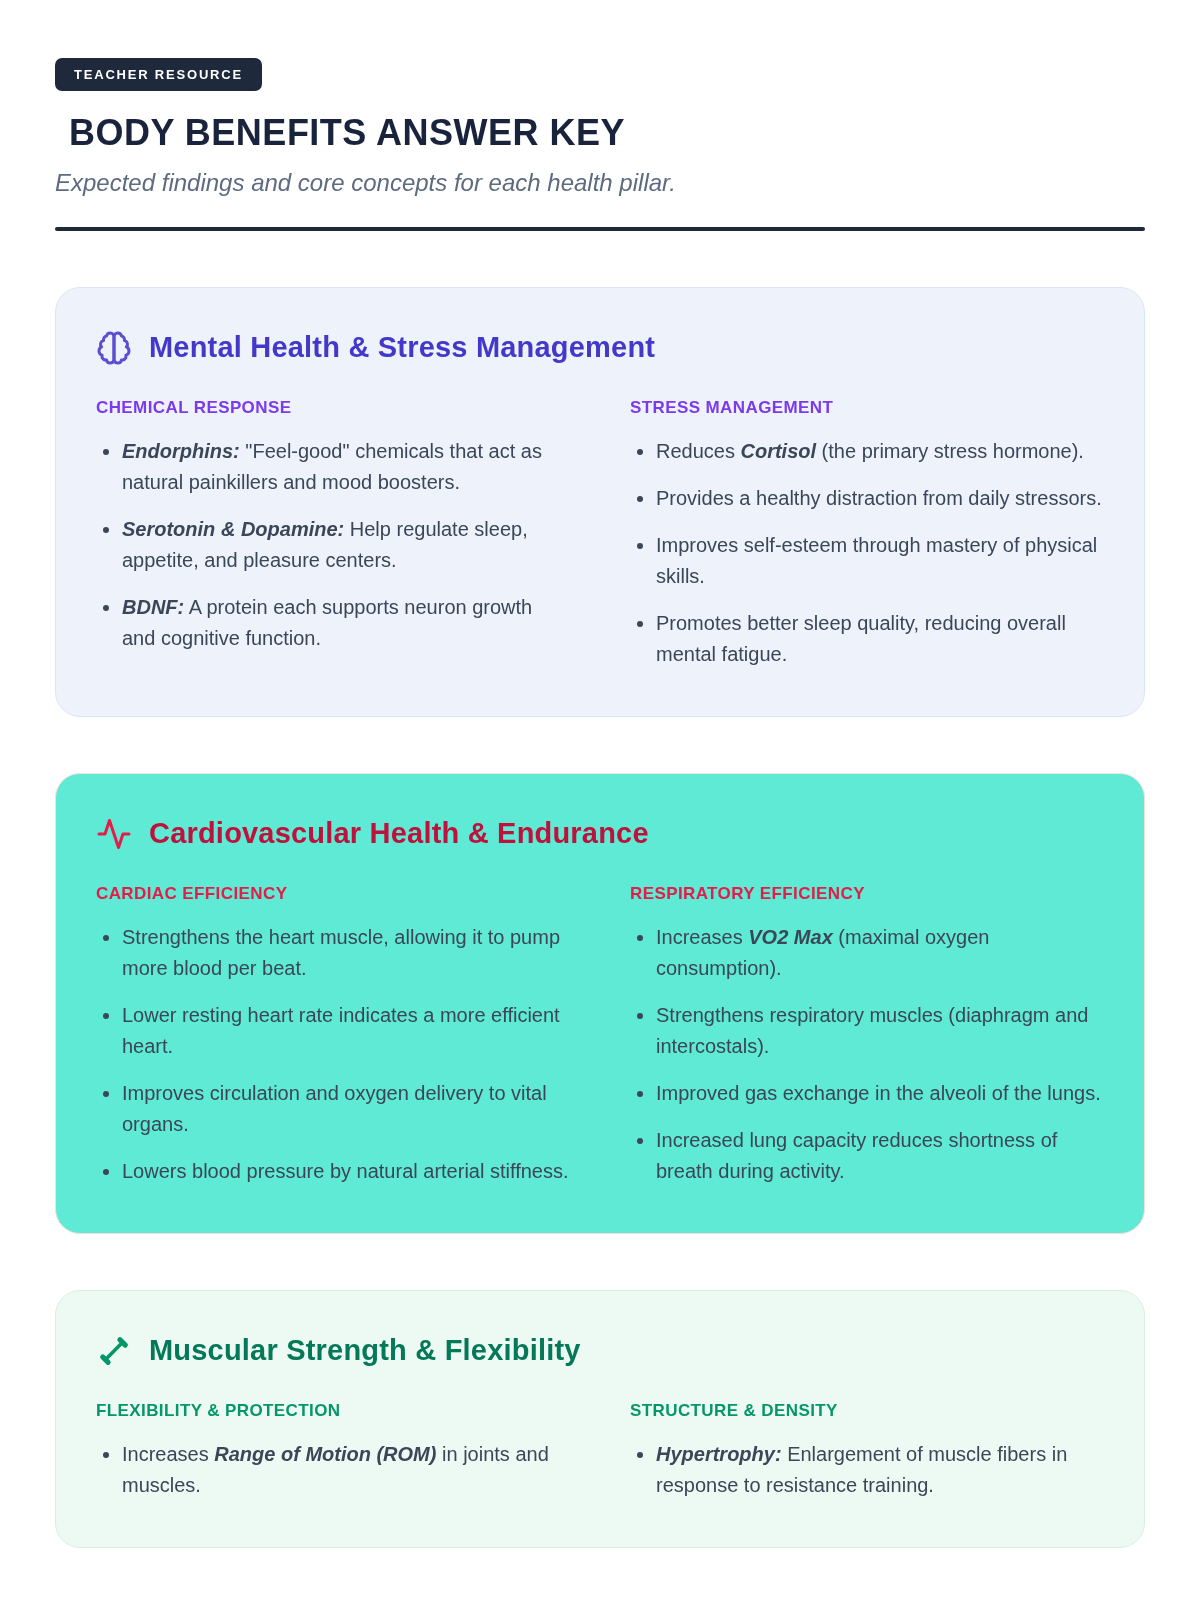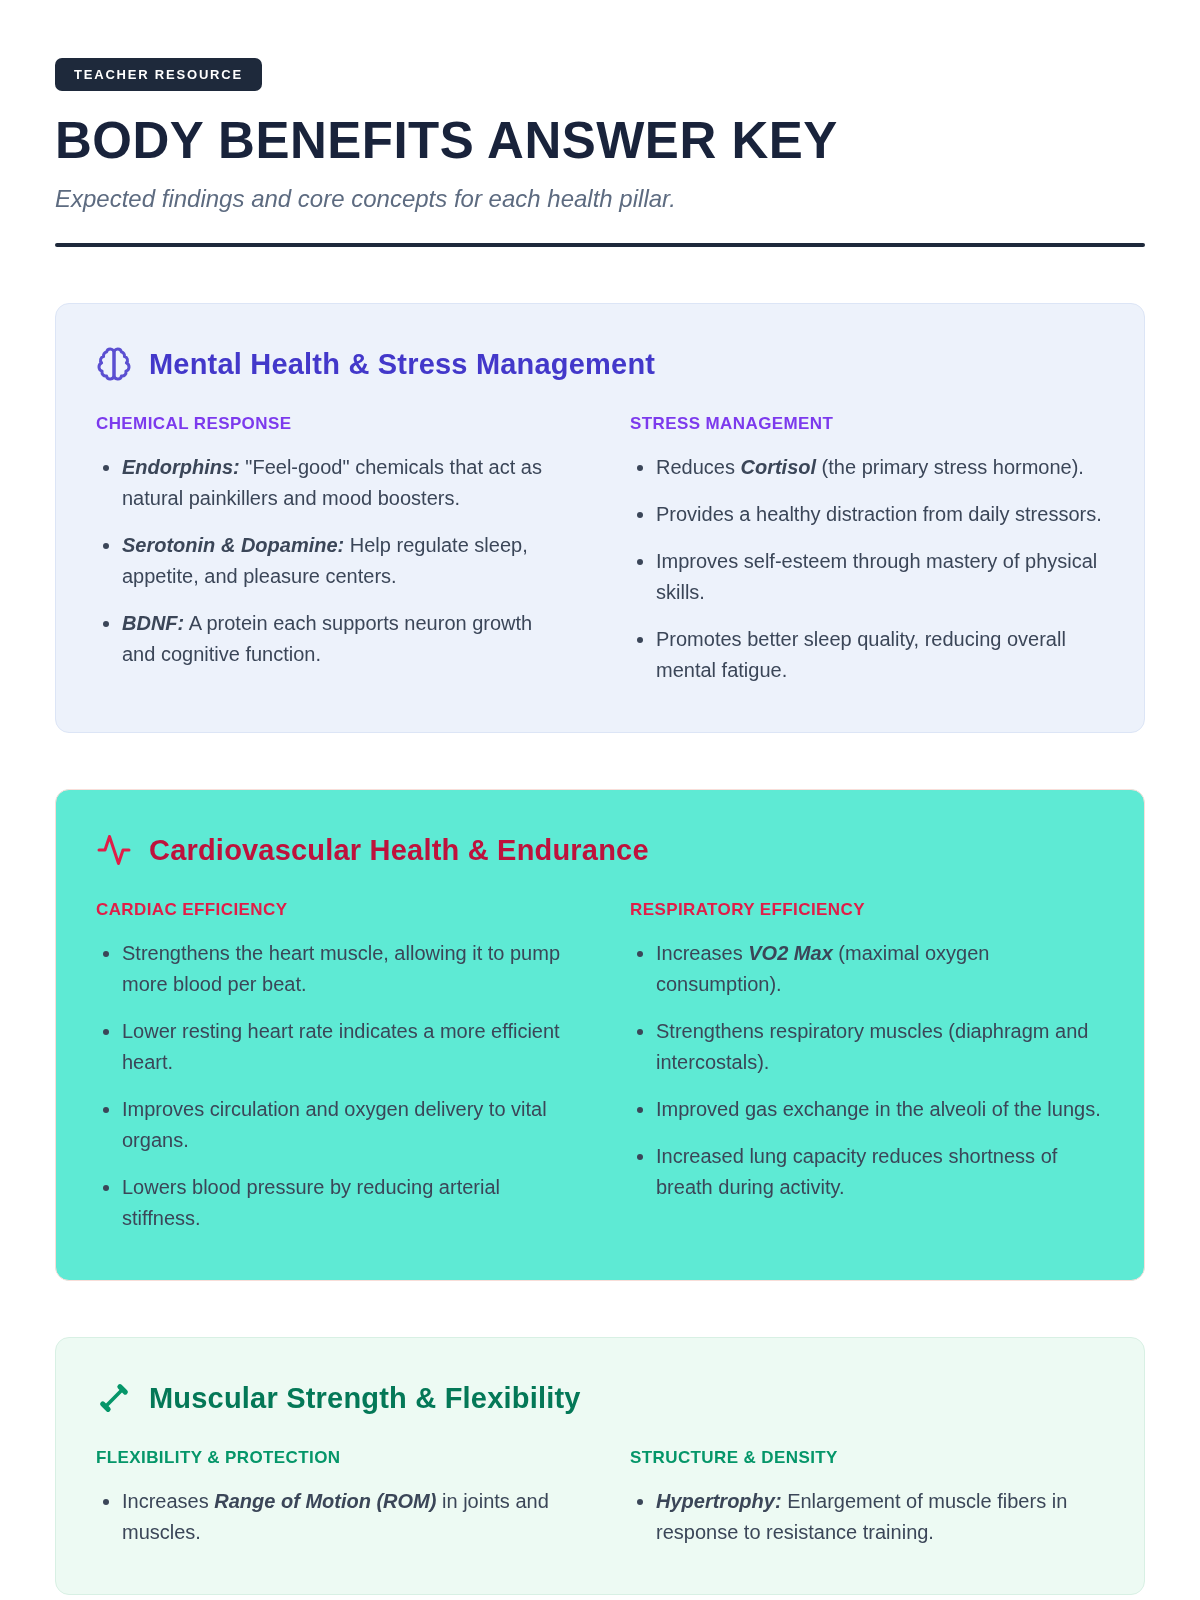--- a/index.html
+++ b/index.html
@@ -19,22 +19,22 @@
     background: #1e293b;
     color: #ffffff;
     font-size: 13px;
     font-weight: 700;
     letter-spacing: 1.8px;
     padding: 9px 19px;
     border-radius: 7px;
   }
 
   .page-title {
-    margin: 22px 0 0 0;
-    font-size: 51px;
+    margin: 22px 0 0 14px;
+    font-size: 36px;
     line-height: 1.1;
     font-weight: 800;
     letter-spacing: 0.5px;
     color: #19233b;
   }
 
   .subtitle {
     margin-top: 16px;
     font-size: 24px;
     font-style: italic;
@@ -43,21 +43,21 @@
 
   .divider {
     margin-top: 30px;
     height: 4px;
     background: #1e293b;
     border-radius: 2px;
   }
 
   .card {
     margin-top: 56px;
-    border-radius: 14px;
+    border-radius: 25px;
     padding: 42px 40px 30px 40px;
     border: 1px solid transparent;
   }
   .card.mental { background: #edf2fb; border-color: #dce5f6; }
   .card.cardio { background: #5eead4; border-color: #f8ded9; }
   .card.muscle { background: #edfaf3; border-color: #d8f0e4; }
 
   .card-header { display: flex; align-items: center; gap: 17px; }
   .card-header svg { display: block; }
   .card-title { font-size: 29px; font-weight: 800; letter-spacing: 0.2px; }
@@ -146,21 +146,21 @@
       </span>
       <span class="card-title">Cardiovascular Health &amp; Endurance</span>
     </div>
     <div class="cols">
       <div>
         <div class="col-heading">CARDIAC EFFICIENCY</div>
         <ul class="items">
           <li><span>Strengthens the heart muscle, allowing it to pump more blood per beat.</span><span class="term"></span><span></span></li>
           <li><span>Lower resting heart rate indicates a more efficient heart.</span><span class="term"></span><span></span></li>
           <li><span>Improves circulation and oxygen delivery to vital organs.</span><span class="term"></span><span></span></li>
-          <li><span>Lowers blood pressure by reducing arterial stiffness.</span><span class="term"></span><span></span></li>
+          <li><span>Lowers blood pressure by natural arterial stiffness.</span><span class="term"></span><span></span></li>
         </ul>
       </div>
       <div>
         <div class="col-heading">RESPIRATORY EFFICIENCY</div>
         <ul class="items">
           <li><span>Increases </span><span class="term">VO2 Max</span><span> (maximal oxygen consumption).</span></li>
           <li><span>Strengthens respiratory muscles (diaphragm and intercostals).</span><span class="term"></span><span></span></li>
           <li><span>Improved gas exchange in the alveoli of the lungs.</span><span class="term"></span><span></span></li>
           <li><span>Increased lung capacity reduces shortness of breath during activity.</span><span class="term"></span><span></span></li>
         </ul>

